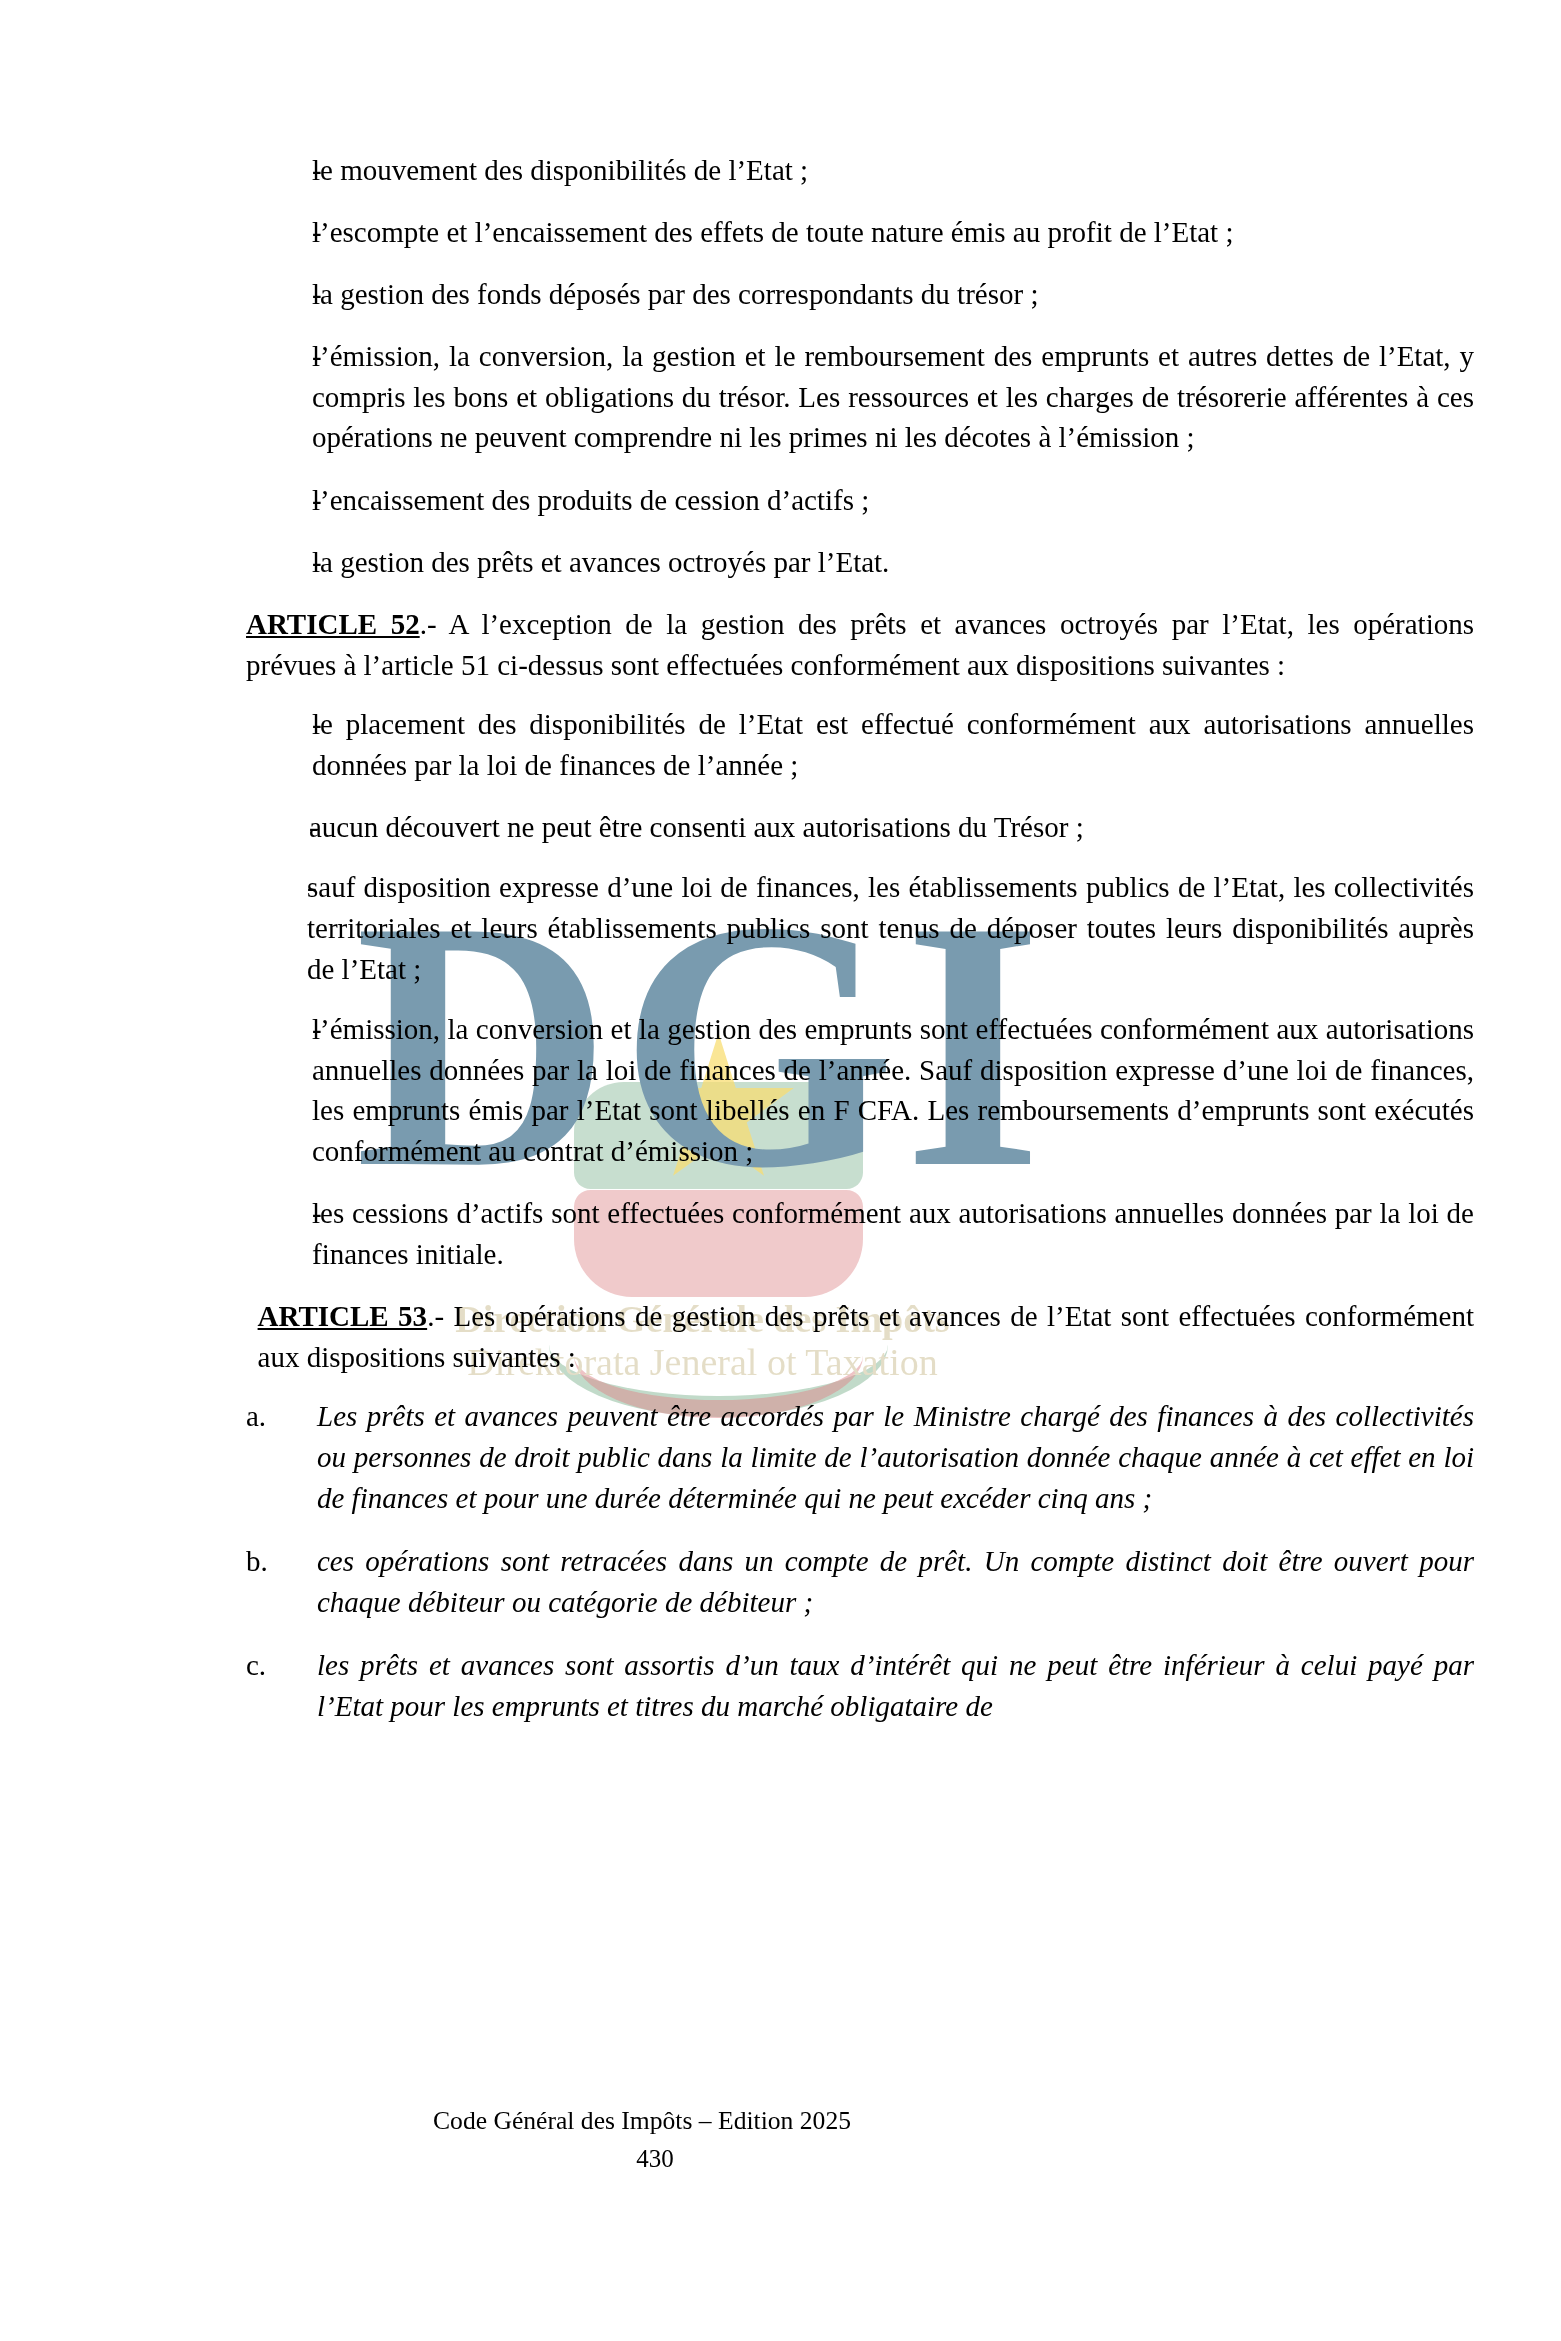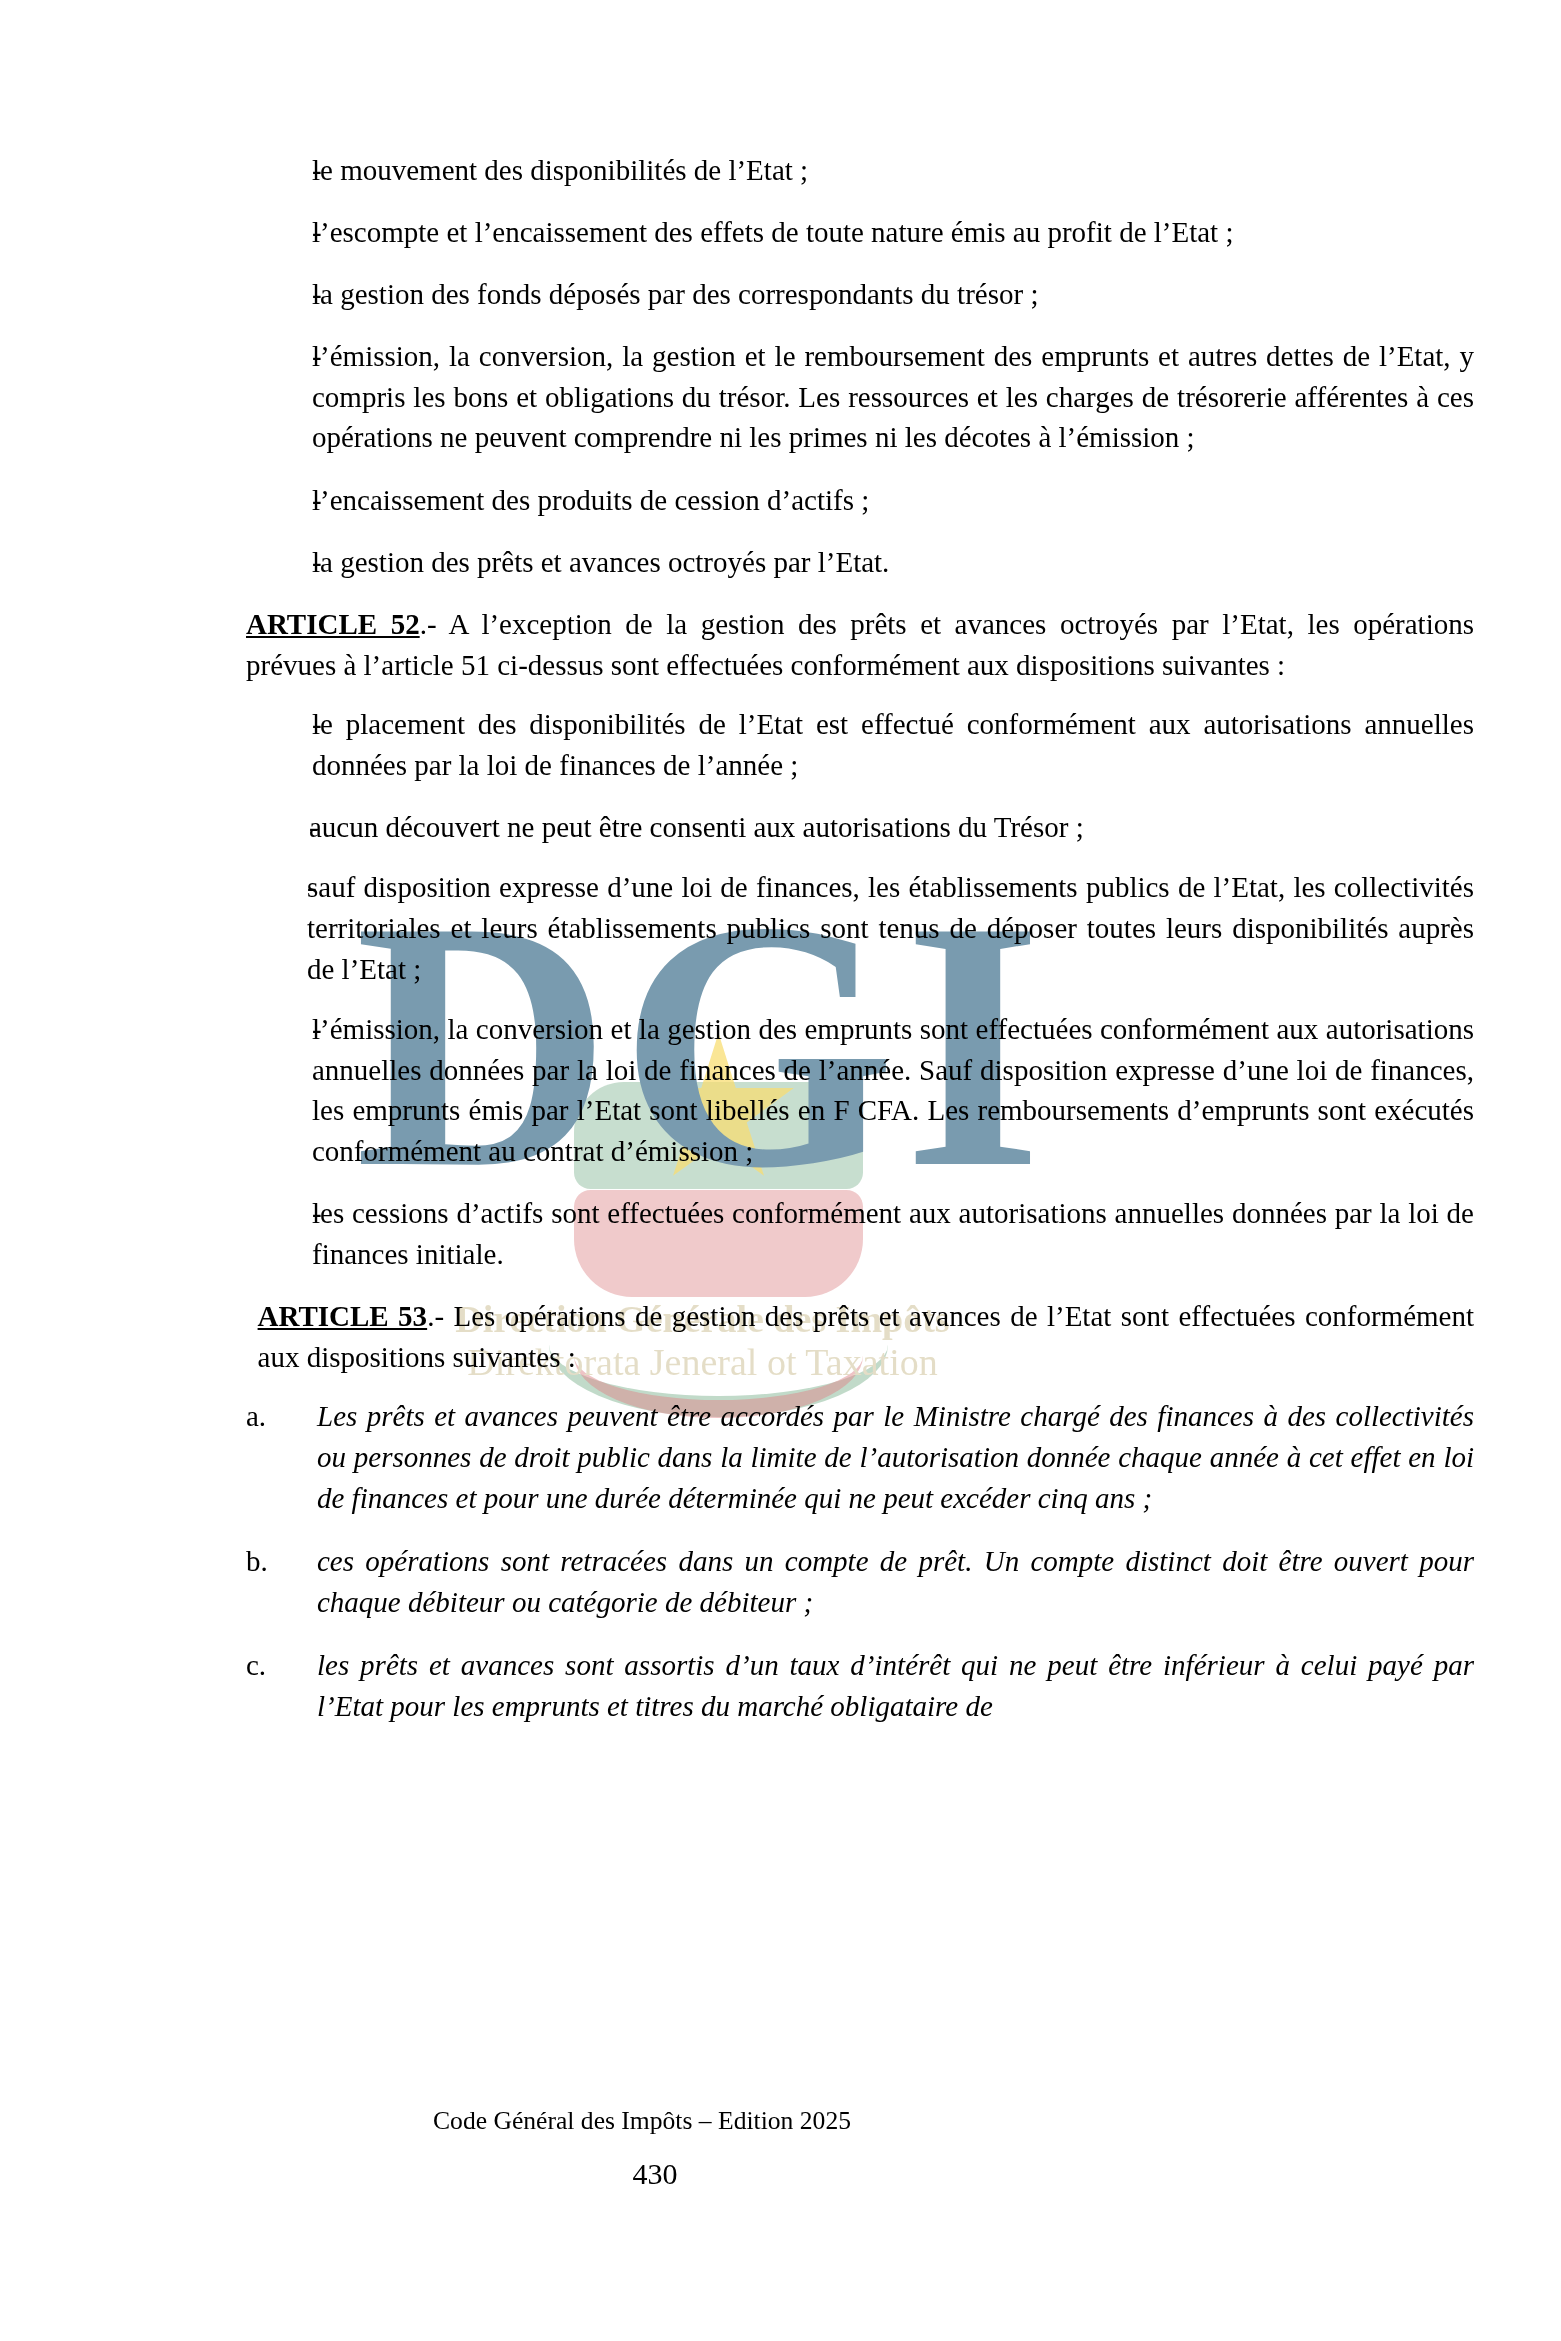--- a/index.html
+++ b/index.html
@@ -193,21 +193,21 @@
 
   .footer {
     position: absolute;
     left: 0;
     top: 2102px;
     width: 1284px;
     text-align: center;
     font-size: 25.6px;
     line-height: 1.5;
   }
-  .footer .pagenum { margin-top: 11px; font-size: 30px; padding-left: 26px; }
+  .footer .pagenum { margin-top: 0; font-size: 25px; padding-left: 26px; }
 </style>
 </head>
 <body>
 
 <div id="watermark">
   <div class="star-wrap">
     <div class="band-green"></div>
     <div class="band-red"></div>
     <div class="star"></div>
     <div class="swoosh"></div>

